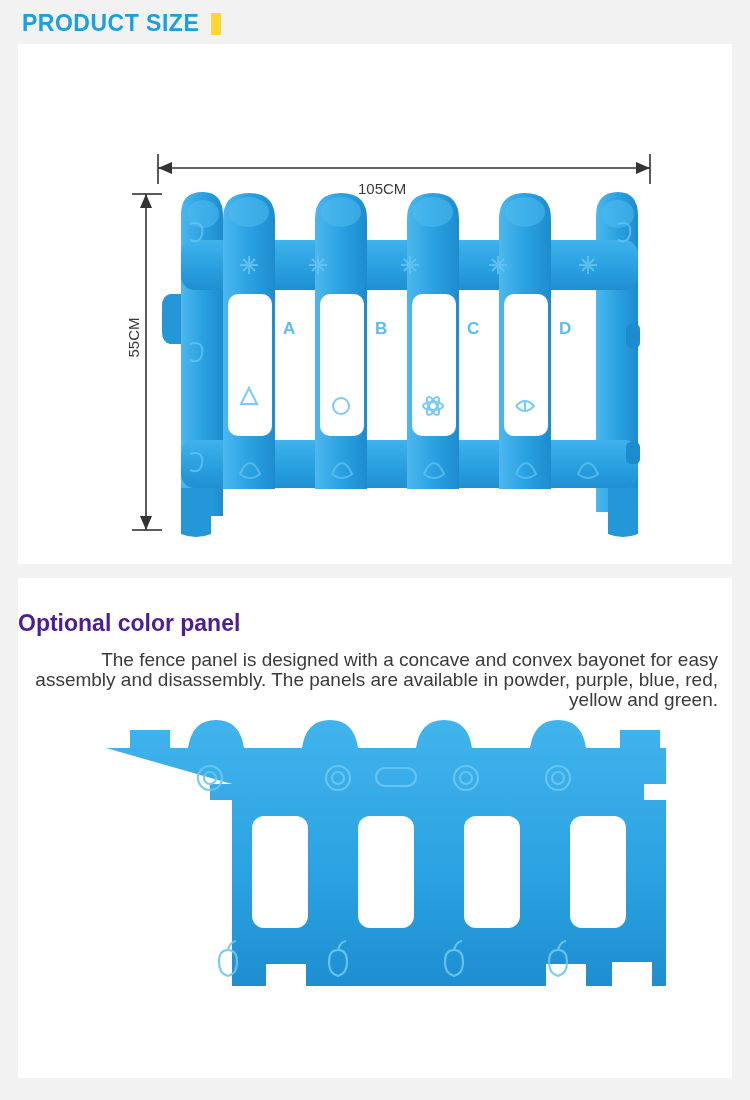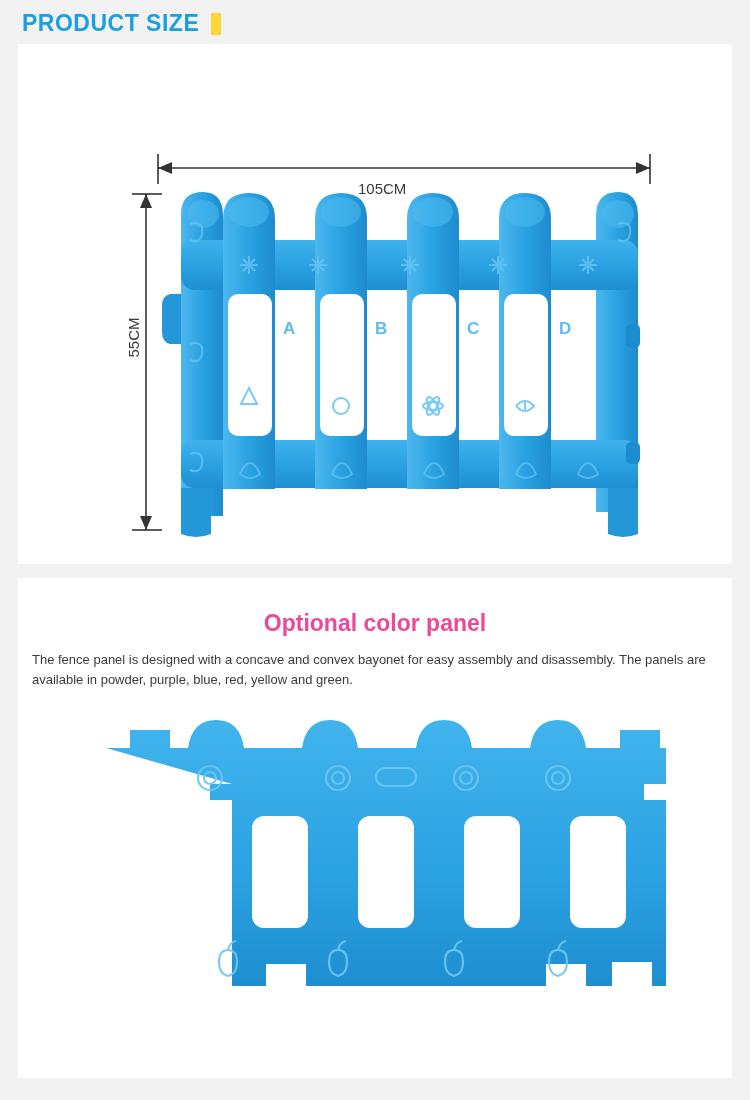--- a/index.html
+++ b/index.html
@@ -68,31 +68,31 @@
     color: #3a3a3a;
     transform: rotate(-90deg);
     transform-origin: center center;
   }
 
   
   .opt-title {
     position: absolute;
     left: 0; top: 32px;
     width: 714px;
-    text-align: center;
+    text-align: left;
     font-size: 23px;
     font-weight: bold;
-    color: #ec4899;
+    color: #4c1d95;
   }
   .opt-desc {
     position: absolute;
     left: 14px; top: 72px;
     width: 686px;
-    text-align: left;
-    font-size: 13px;
+    text-align: right;
+    font-size: 19px;
     line-height: 20px;
     color: #3b3b3b;
   }
   .draw2 {
     position: absolute;
     left: 0; top: 110px;
     width: 714px; height: 380px;
   }
   svg { display: block; }
 </style>

